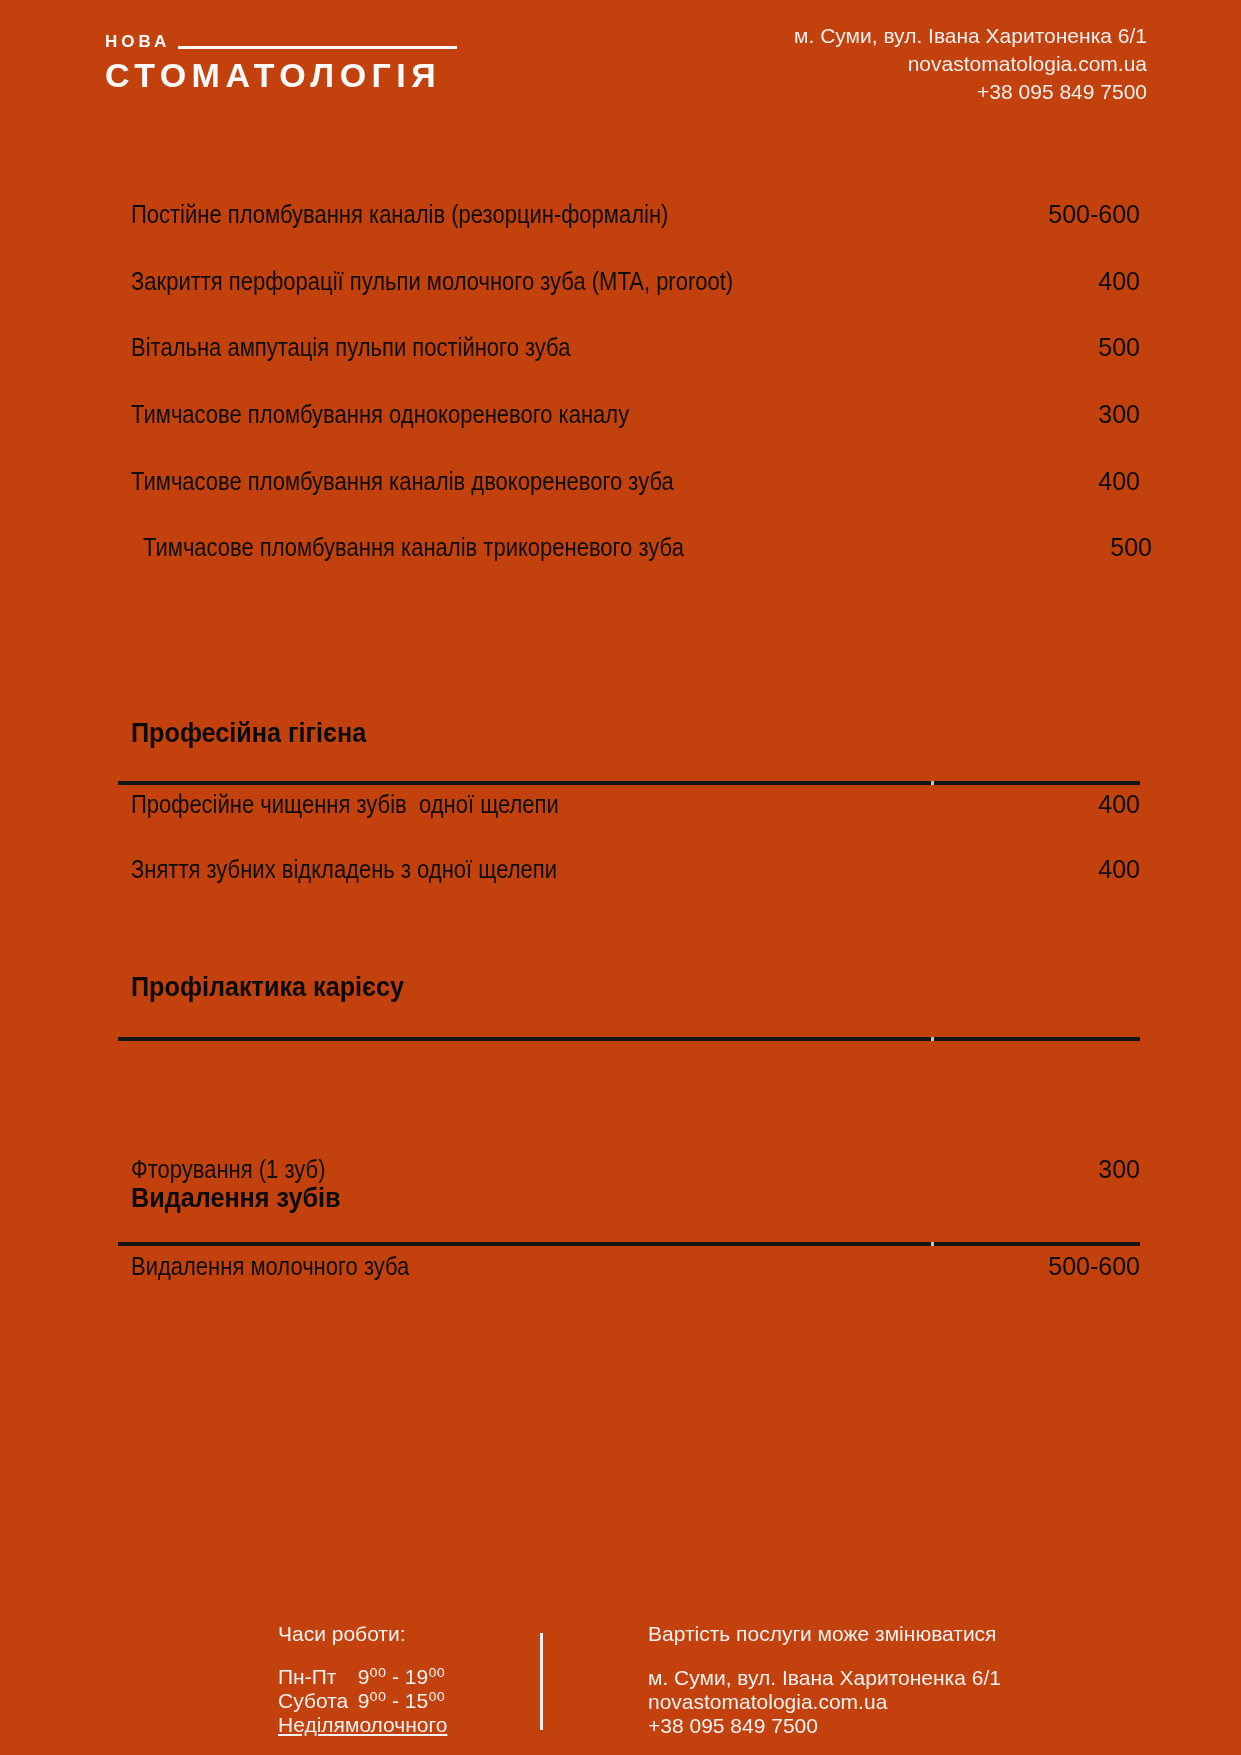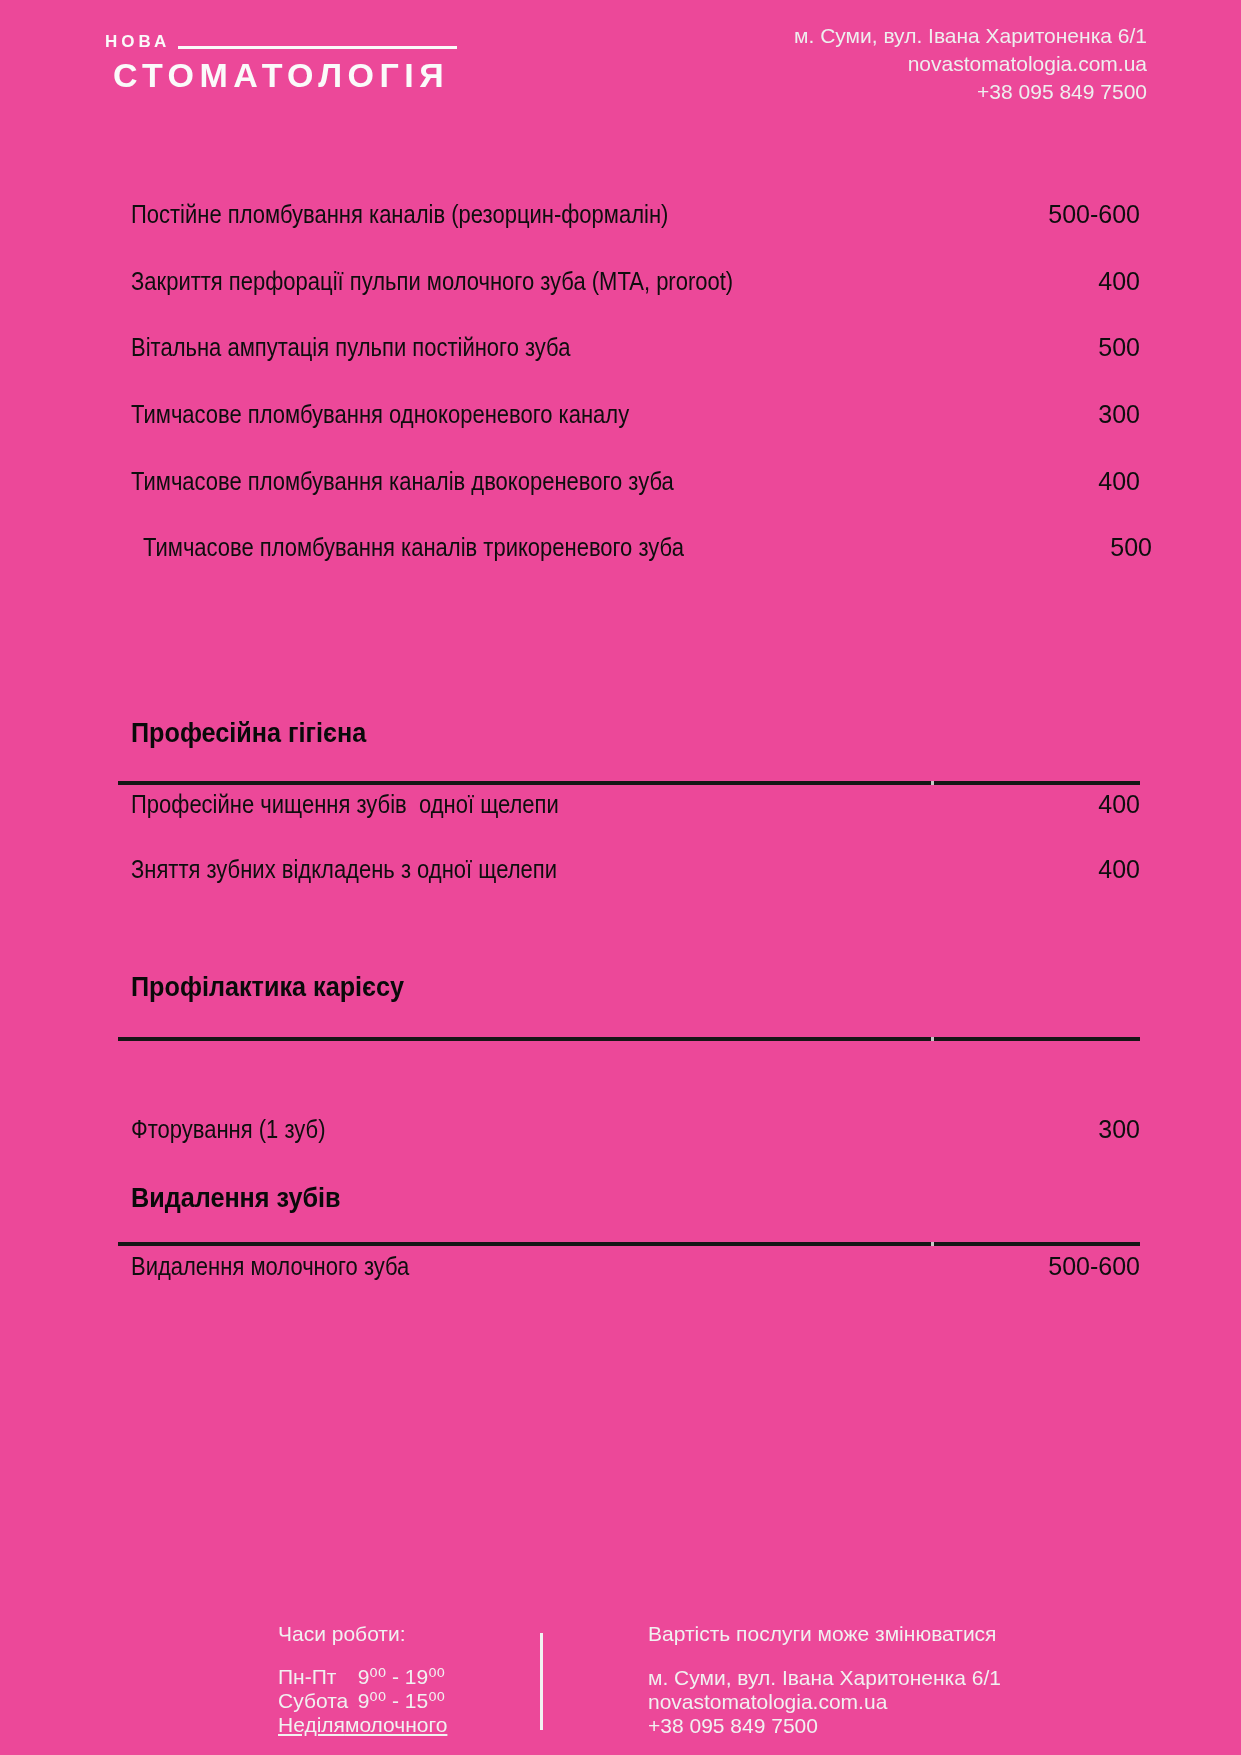--- a/index.html
+++ b/index.html
@@ -1,25 +1,25 @@
 <!DOCTYPE html>
 <html><head>
 <meta charset="utf-8">
 <style>
   html,body{margin:0;padding:0;background:#c6c6c6;}
   .page{
-    position:relative;width:1241px;height:1755px;background:#ec4899;overflow:hidden;
+    position:relative;width:1241px;height:1755px;background:#c2410c;overflow:hidden;
     font-family:"Liberation Sans","DejaVu Sans",sans-serif;color:#101010;
   }
   
   .logo{position:absolute;left:105px;top:33px;width:352px;}
   .logo-top{display:flex;align-items:flex-end;}
   .logo-nova{color:#fafafa;font-weight:bold;font-size:17px;letter-spacing:4px;line-height:1;white-space:nowrap;}
   .logo-rule{flex:1;height:3px;background:#fafafa;margin:0 0 1px 8px;}
-  .logo-main{color:#fafafa;font-weight:bold;font-size:34px;letter-spacing:5.5px;line-height:1;margin-top:8px;white-space:nowrap;text-align:center;}
+  .logo-main{color:#fafafa;font-weight:bold;font-size:34px;letter-spacing:5.5px;line-height:1;margin-top:8px;white-space:nowrap;}
   .header-contacts{position:absolute;right:94px;top:22px;text-align:right;font-size:21px;line-height:28px;color:#eeefef;}
   
   #rows-root{position:absolute;inset:0;}
   .svc-row{position:absolute;left:0;width:1241px;height:30px;}
   .svc{position:absolute;left:131px;top:0;font-size:25px;line-height:30px;white-space:pre;
        transform:scaleX(0.88);transform-origin:0 50%;color:#0e0e0e;}
   .price{position:absolute;left:930px;width:210px;top:0;text-align:right;font-size:25px;line-height:30px;color:#0e0e0e;}
   .section-title{position:absolute;left:131px;font-size:28px;font-weight:bold;line-height:34px;white-space:nowrap;
        transform:scaleX(0.9);transform-origin:0 50%;color:#0a0a0a;}
   .rule{position:absolute;left:118px;width:1022px;height:4px;background:#161616;}
@@ -96,21 +96,21 @@
         <span class="price">500</span>
       </div>
       <div class="svc-row" style="top: 789px;">
         <span class="svc">Професійне чищення зубів  одної щелепи</span>
         <span class="price">400</span>
       </div>
       <div class="svc-row" style="top: 854px;">
         <span class="svc">Зняття зубних відкладень з одної щелепи</span>
         <span class="price">400</span>
       </div>
-      <div class="svc-row" style="top: 1114px;">
+      <div class="svc-row" style="top: 1154px;">
         <span class="svc">Фторування (1 зуб)</span>
         <span class="price">300</span>
       </div>
       <div class="svc-row" style="top: 1251px;">
         <span class="svc">Видалення молочного зуба</span>
         <span class="price">500-600</span>
       </div>
       <div class="hour-row footer-text" style="top: 1665px;">
         <span>Пн-Пт</span>
         <span>9⁰⁰ - 19⁰⁰</span>

